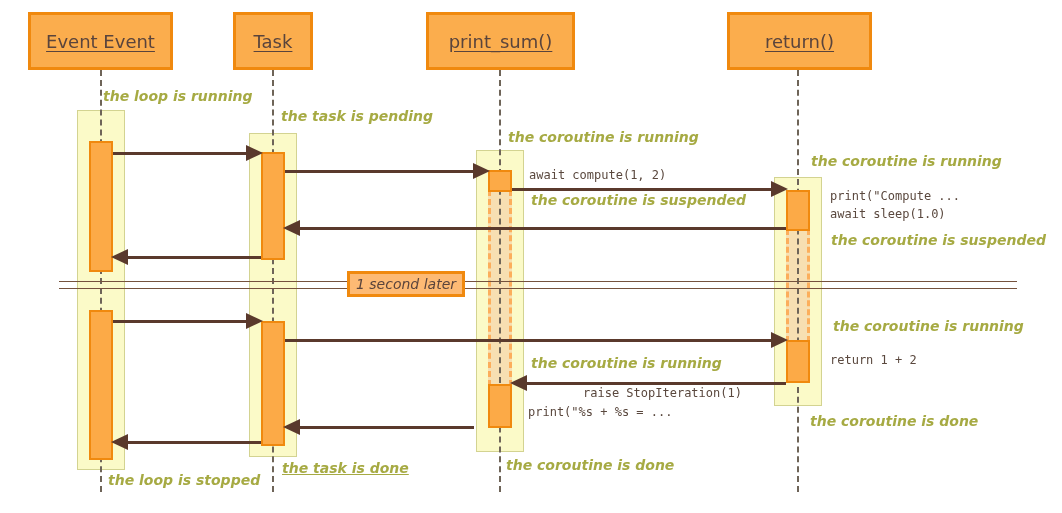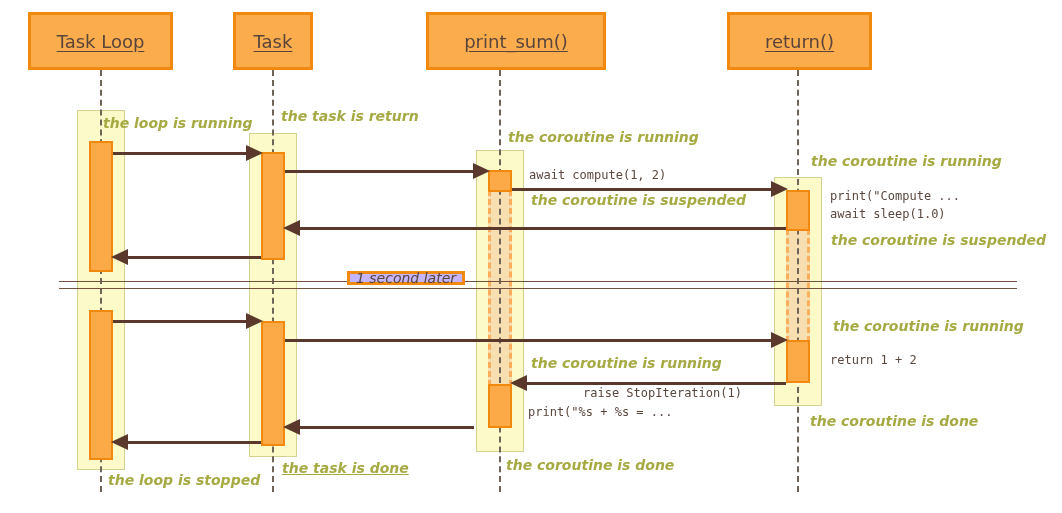--- a/index.html
+++ b/index.html
@@ -39,22 +39,22 @@
   .note {
     position:absolute; font-style:italic; font-weight:bold;
     color:#a6aa43; font-size:14px; white-space:nowrap; line-height:1;
   }
   .code {
     position:absolute; font-family:"DejaVu Sans Mono", monospace;
     font-size:12px; color:#5a483e; white-space:nowrap; line-height:1;
   }
   .divider-line { position:absolute; left:59px; width:958px; height:1px; background:#75523d; }
   .divider-label {
-    position:absolute; left:347px; top:271px; width:118px; height:14px; box-sizing:border-box;
-    background:#c4b5fd; border:3px solid #f0890e;
+    position:absolute; left:347px; top:271px; width:118px; height:26px; box-sizing:border-box;
+    background:#fdba74; border:3px solid #f0890e;
     display:flex; align-items:center; justify-content:center;
     font-style:italic; color:#5a443c; font-size:14px;
   }
 </style>
 </head>
 <body>
 
 <div id="canvas">
 
   <div class="band" style="left:77px;  top:110px; height:360px;"></div>
@@ -109,46 +109,46 @@
   <div class="arrow" style="left:526px; top:382px; width:260px;">
       <span class="head left"></span>
     </div>
   <div class="arrow" style="left:299px; top:426px; width:175px;">
       <span class="head left"></span>
     </div>
   <div class="arrow" style="left:127px; top:441px; width:134px;">
       <span class="head left"></span>
     </div>
 
-  <div class="note" style="left:103px; top:89px;margin-top:27px;">the loop is running</div>
-  <div class="note" style="left:281px; top:109px;">the task is return</div>
+  <div class="note" style="left:103px; top:89px;">the loop is running</div>
+  <div class="note" style="left:281px; top:109px;">the task is pending</div>
   <div class="note" style="left:508px; top:130px;">the coroutine is running</div>
   <div class="note" style="left:811px; top:154px;">the coroutine is running</div>
   <div class="note" style="left:531px; top:193px;">the coroutine is suspended</div>
   <div class="note" style="left:831px; top:233px;">the coroutine is suspended</div>
   <div class="note" style="left:833px; top:319px;">the coroutine is running</div>
   <div class="note" style="left:531px; top:356px;">the coroutine is running</div>
   <div class="note" style="left:810px; top:414px;">the coroutine is done</div>
   <div class="note" style="left:506px; top:458px;">the coroutine is done</div>
   <div class="note" style="left:282px; top:461px;text-decoration:underline;">the task is done</div>
   <div class="note" style="left:108px; top:473px;">the loop is stopped</div>
 
   <div class="code" style="left:529px; top:169px;">await compute(1, 2)</div>
   <div class="code" style="left:830px; top:190px;">print("Compute ...</div>
   <div class="code" style="left:830px; top:208px;">await sleep(1.0)</div>
   <div class="code" style="left:830px; top:354px;">return 1 + 2</div>
   <div class="code" style="left:583px; top:387px;">raise StopIteration(1)</div>
   <div class="code" style="left:528px; top:406px;">print("%s + %s = ...</div>
 
   <div class="participant" style="left:28px;  width:145px;">
-    <span class="ptext">Task Loop</span>
+    <span class="ptext">Event Event</span>
   </div>
   <div class="participant" style="left:233px; width:80px;">
     <span class="ptext">Task</span>
   </div>
-  <div class="participant" style="left:426px; width:180px;">
+  <div class="participant" style="left:426px; width:149px;">
     <span class="ptext">print_sum()</span>
   </div>
   <div class="participant" style="left:727px; width:145px;">
     <span class="ptext">return()</span>
   </div>
 
 </div>
 
 </body></html>

